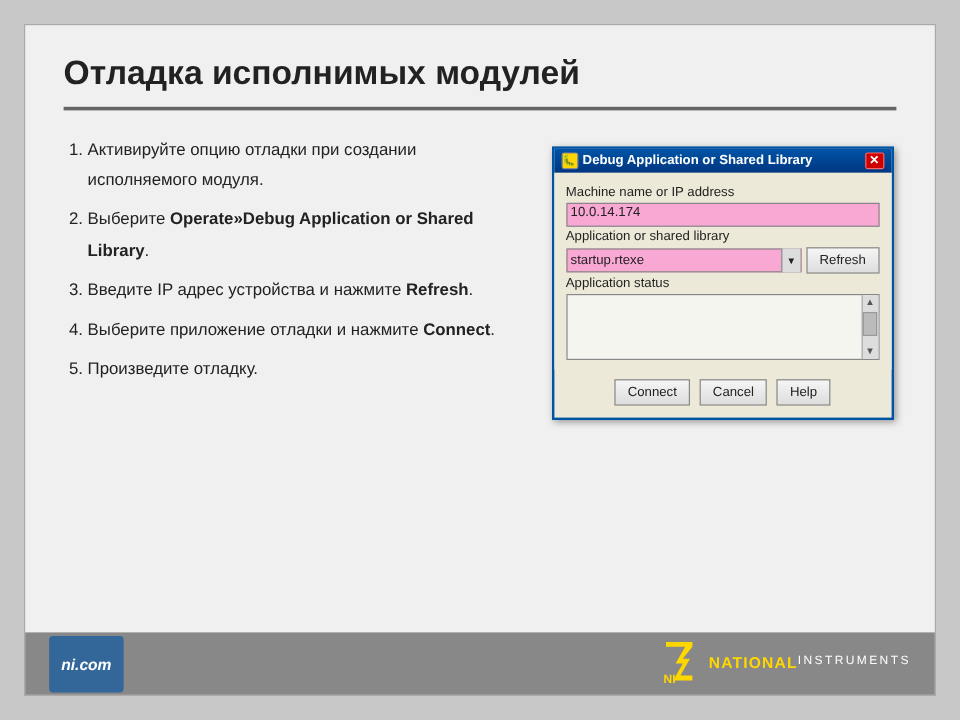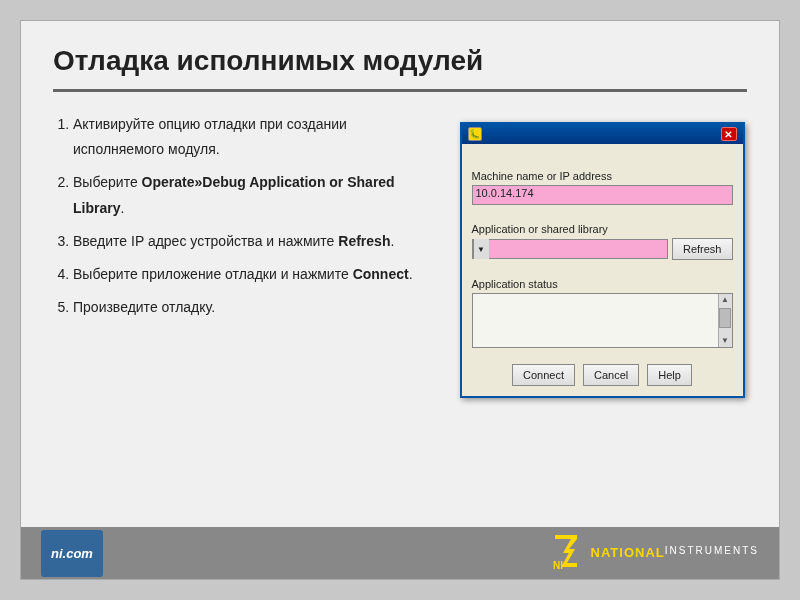--- a/index.html
+++ b/index.html
@@ -121,21 +121,21 @@
 
     .dialog-body {
       padding: 8px 10px;
       background: #ece9d8;
     }
 
     .field-label {
       font-size: 11px;
       color: #222;
       margin-bottom: 3px;
-      margin-top: 18px;
+      margin-top: 2px;
     }
 
     .field-row {
       display: flex;
       align-items: center;
       gap: 4px;
     }
 
     .text-input {
       flex: 1;
@@ -289,34 +289,36 @@
         </li>
       </ol>
     </div>
 
     <div class="dialog-area">
       <div class="dialog">
 
         <div class="dialog-titlebar">
           <div class="dialog-titlebar-left">
             <div class="dialog-icon">🐛</div>
+            <span>Debug Application or Shared Library</span>
           </div>
           <div class="dialog-close-btn">✕</div>
         </div>
 
         <div class="dialog-body">
 
           <div class="field-label">Machine name or IP address</div>
           <div class="text-input">
             <span>10.0.14.174</span>
           </div>
 
           <div class="field-label">Application or shared library</div>
           <div class="field-row">
             <div class="text-input" style="display:flex; align-items:center; padding:0;">
+              <span style="flex:1; padding:1px 3px;">startup.rtexe</span>
               <div class="dropdown-arrow">▼</div>
             </div>
             <button class="dialog-btn">Refresh</button>
           </div>
 
           <div class="field-label">Application status</div>
           <div class="connection-status-box">
             <div style="width: calc(100% - 14px);"></div>
             <div class="scrollbar-v">
               <div class="scrollbar-arrow">▲</div>

